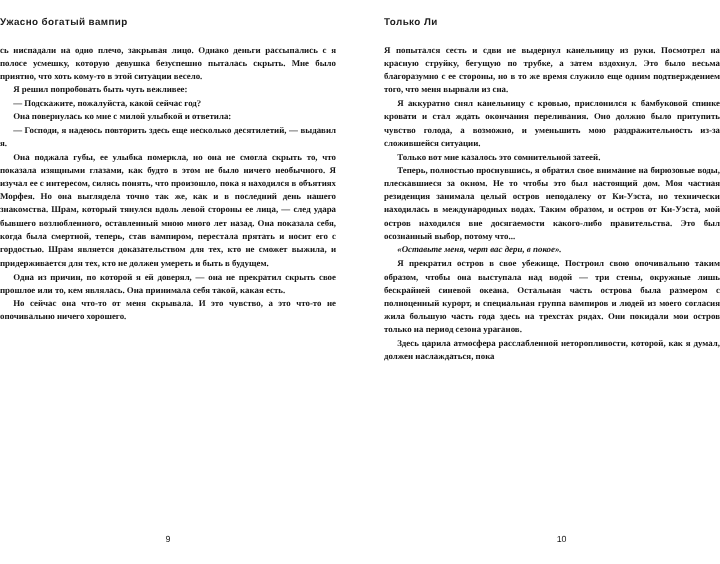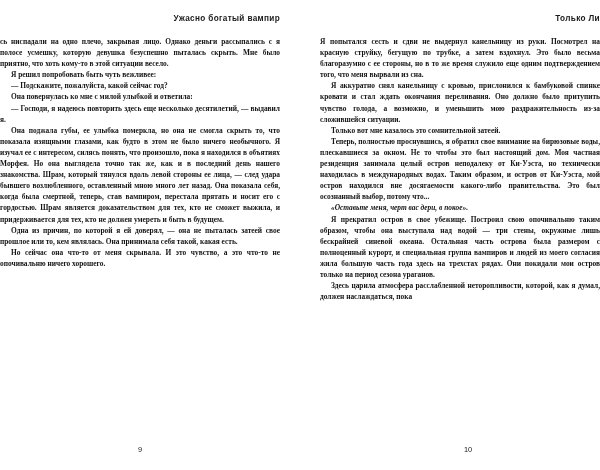--- a/index.html
+++ b/index.html
@@ -29,21 +29,21 @@
   }
   .page.left {
     padding-left: 0px;
     padding-right: 20px;
   }
   .page.right {
     padding-left: 20px;
     padding-right: 0px;
   }
   .running-head {
-    text-align: right;
+    text-align: left;
     font-family: "Liberation Sans", sans-serif;
     font-size: 8.2px;
     font-weight: bold;
     letter-spacing: 0.35px;
     color: #1a1a1a;
     margin-bottom: 13px;
   }
   .body-text {
     font-size: 7.4px;
     line-height: 11.1px;
@@ -82,21 +82,21 @@
 
   <div class="page left">
     <div class="running-head">Ужасно богатый вампир</div>
     <div class="body-text">
       <p class="noindent">сь ниспадали на одно плечо, закрывая лицо. Однако деньги рассыпались с я полосе усмешку, которую девушка безуспешно пыталась скрыть. Мне было приятно, что хоть кому-то в этой ситуации весело.</p>
       <p>Я решил попробовать быть чуть вежливее:</p>
       <p>— Подскажите, пожалуйста, какой сейчас год?</p>
       <p>Она повернулась ко мне с милой улыбкой и ответила:</p>
       <p>— Господи, я надеюсь повторить здесь еще несколько десятилетий, — выдавил я.</p>
       <p>Она поджала губы, ее улыбка померкла, но она не смогла скрыть то, что показала изящными глазами, как будто в этом не было ничего необычного. Я изучал ее с интересом, силясь понять, что произошло, пока я находился в объятиях Морфея. Но она выглядела точно так же, как и в последний день нашего знакомства. Шрам, который тянулся вдоль левой стороны ее лица, — след удара бывшего возлюбленного, оставленный мною много лет назад. Она показала себя, когда была смертной, теперь, став вампиром, перестала прятать и носит его с гордостью. Шрам является доказательством для тех, кто не сможет выжила, и придерживается для тех, кто не должен умереть и быть в будущем.</p>
-      <p>Одна из причин, по которой я ей доверял, — она не пыталась затеей свое прошлое или то, кем являлась. Она принимала себя такой, какая есть.</p>
+      <p>Одна из причин, по которой я ей доверял, — она не прекратил скрыть свое прошлое или то, кем являлась. Она принимала себя такой, какая есть.</p>
       <p>Но сейчас она что-то от меня скрывала. И это чувство, а это что-то не опочивальню ничего хорошего.</p>
     </div>
     <div class="folio">9</div>
   </div>
 
   <div class="page right">
     <div class="running-head">Только Ли</div>
     <div class="body-text">
       <p class="noindent">Я попытался сесть и сдви не выдернул канельницу из руки. Посмотрел на красную струйку, бегущую по трубке, а затем вздохнул. Это было весьма благоразумно с ее стороны, но в то же время служило еще одним подтверждением того, что меня вырвали из сна.</p>
       <p>Я аккуратно снял канельницу с кровью, прислонился к бамбуковой спинке кровати и стал ждать окончания переливания. Оно должно было притупить чувство голода, а возможно, и уменьшить мою раздражительность из-за сложившейся ситуации.</p>

